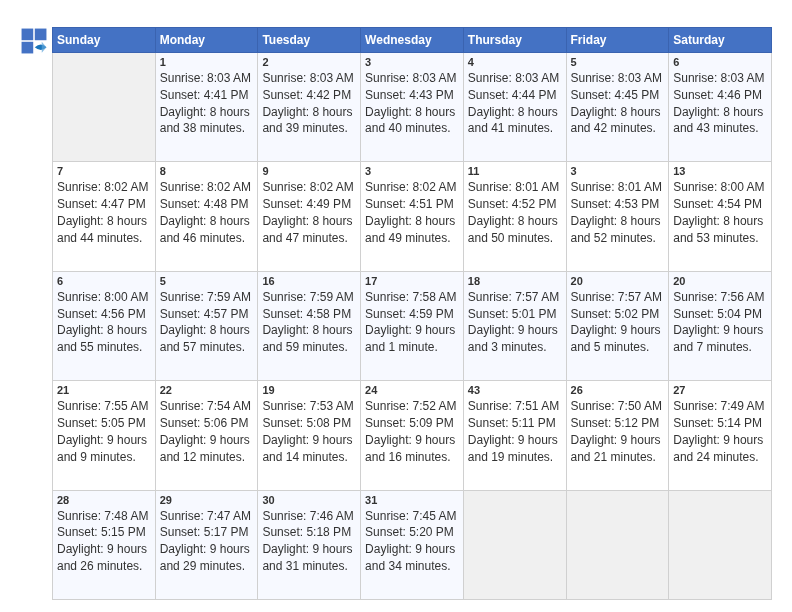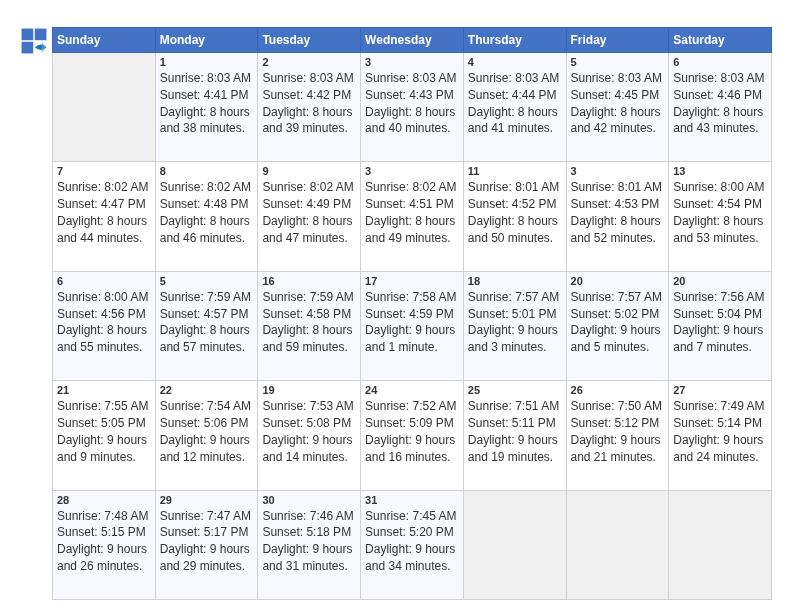--- a/index.html
+++ b/index.html
@@ -236,21 +236,21 @@
           </td>
           <td>
             <span class="day-number">19</span>
             <div class="cell-text">Sunrise: 7:53 AM<br>Sunset: 5:08 PM<br>Daylight: 9 hours and 14 minutes.</div>
           </td>
           <td>
             <span class="day-number">24</span>
             <div class="cell-text">Sunrise: 7:52 AM<br>Sunset: 5:09 PM<br>Daylight: 9 hours and 16 minutes.</div>
           </td>
           <td>
-            <span class="day-number">25</span>
+            <span class="day-number">43</span>
             <div class="cell-text">Sunrise: 7:51 AM<br>Sunset: 5:11 PM<br>Daylight: 9 hours and 19 minutes.</div>
           </td>
           <td>
             <span class="day-number">26</span>
             <div class="cell-text">Sunrise: 7:50 AM<br>Sunset: 5:12 PM<br>Daylight: 9 hours and 21 minutes.</div>
           </td>
           <td>
             <span class="day-number">27</span>
             <div class="cell-text">Sunrise: 7:49 AM<br>Sunset: 5:14 PM<br>Daylight: 9 hours and 24 minutes.</div>
           </td>

